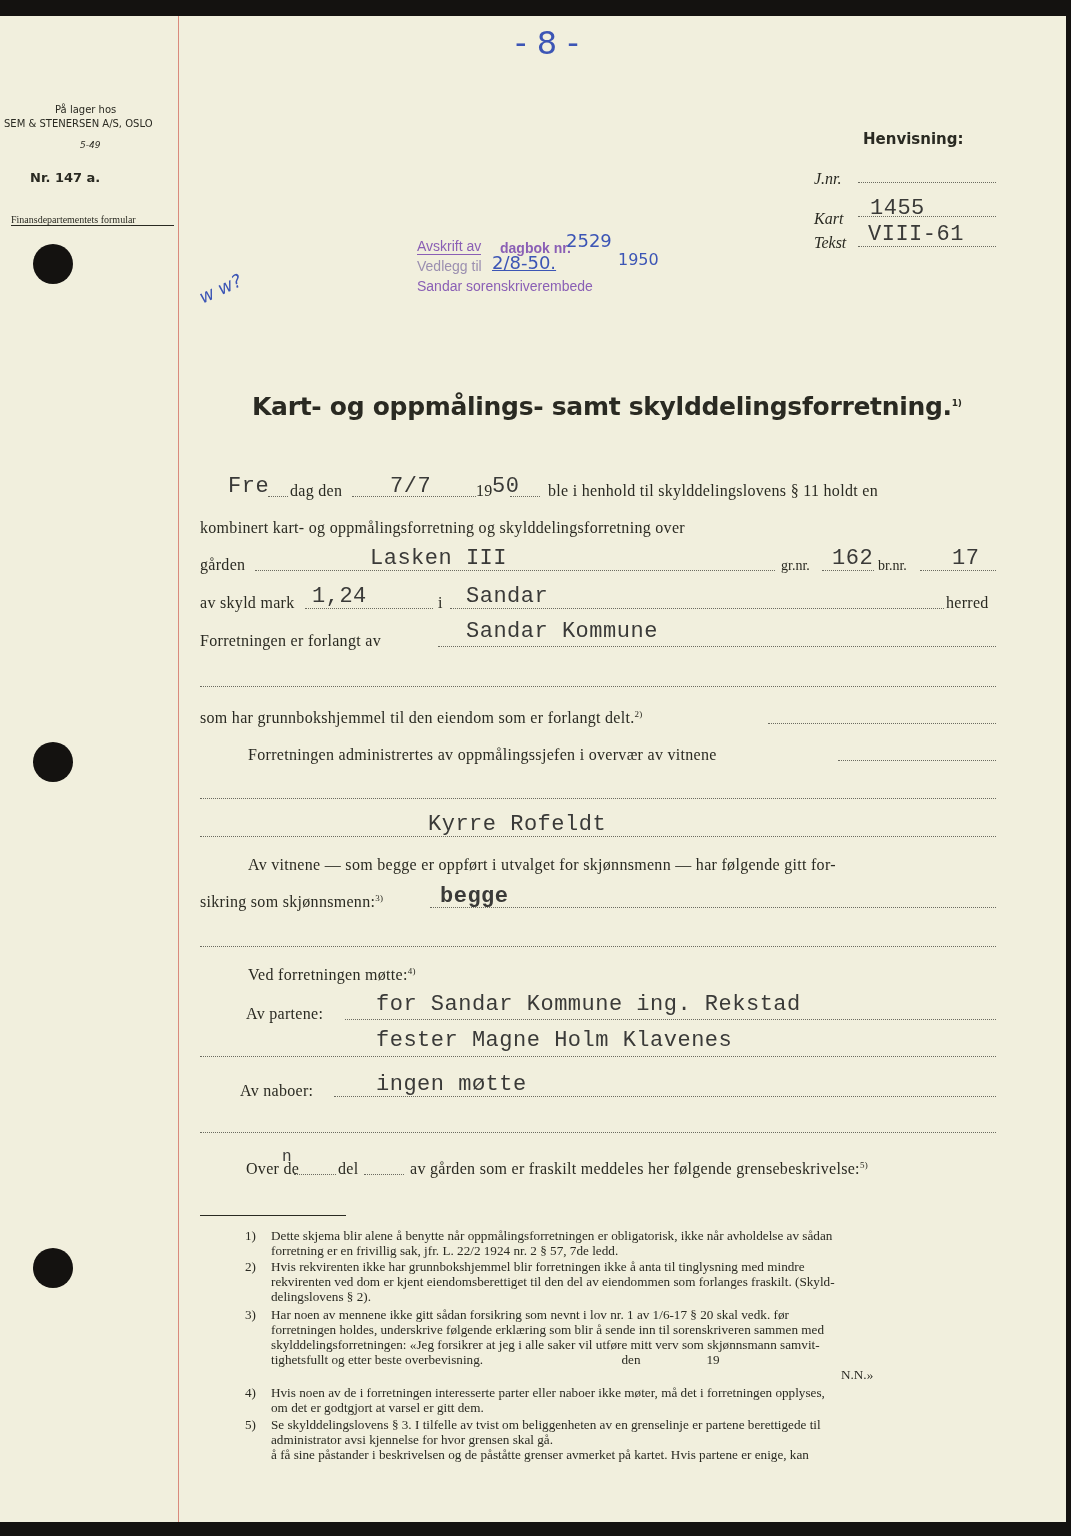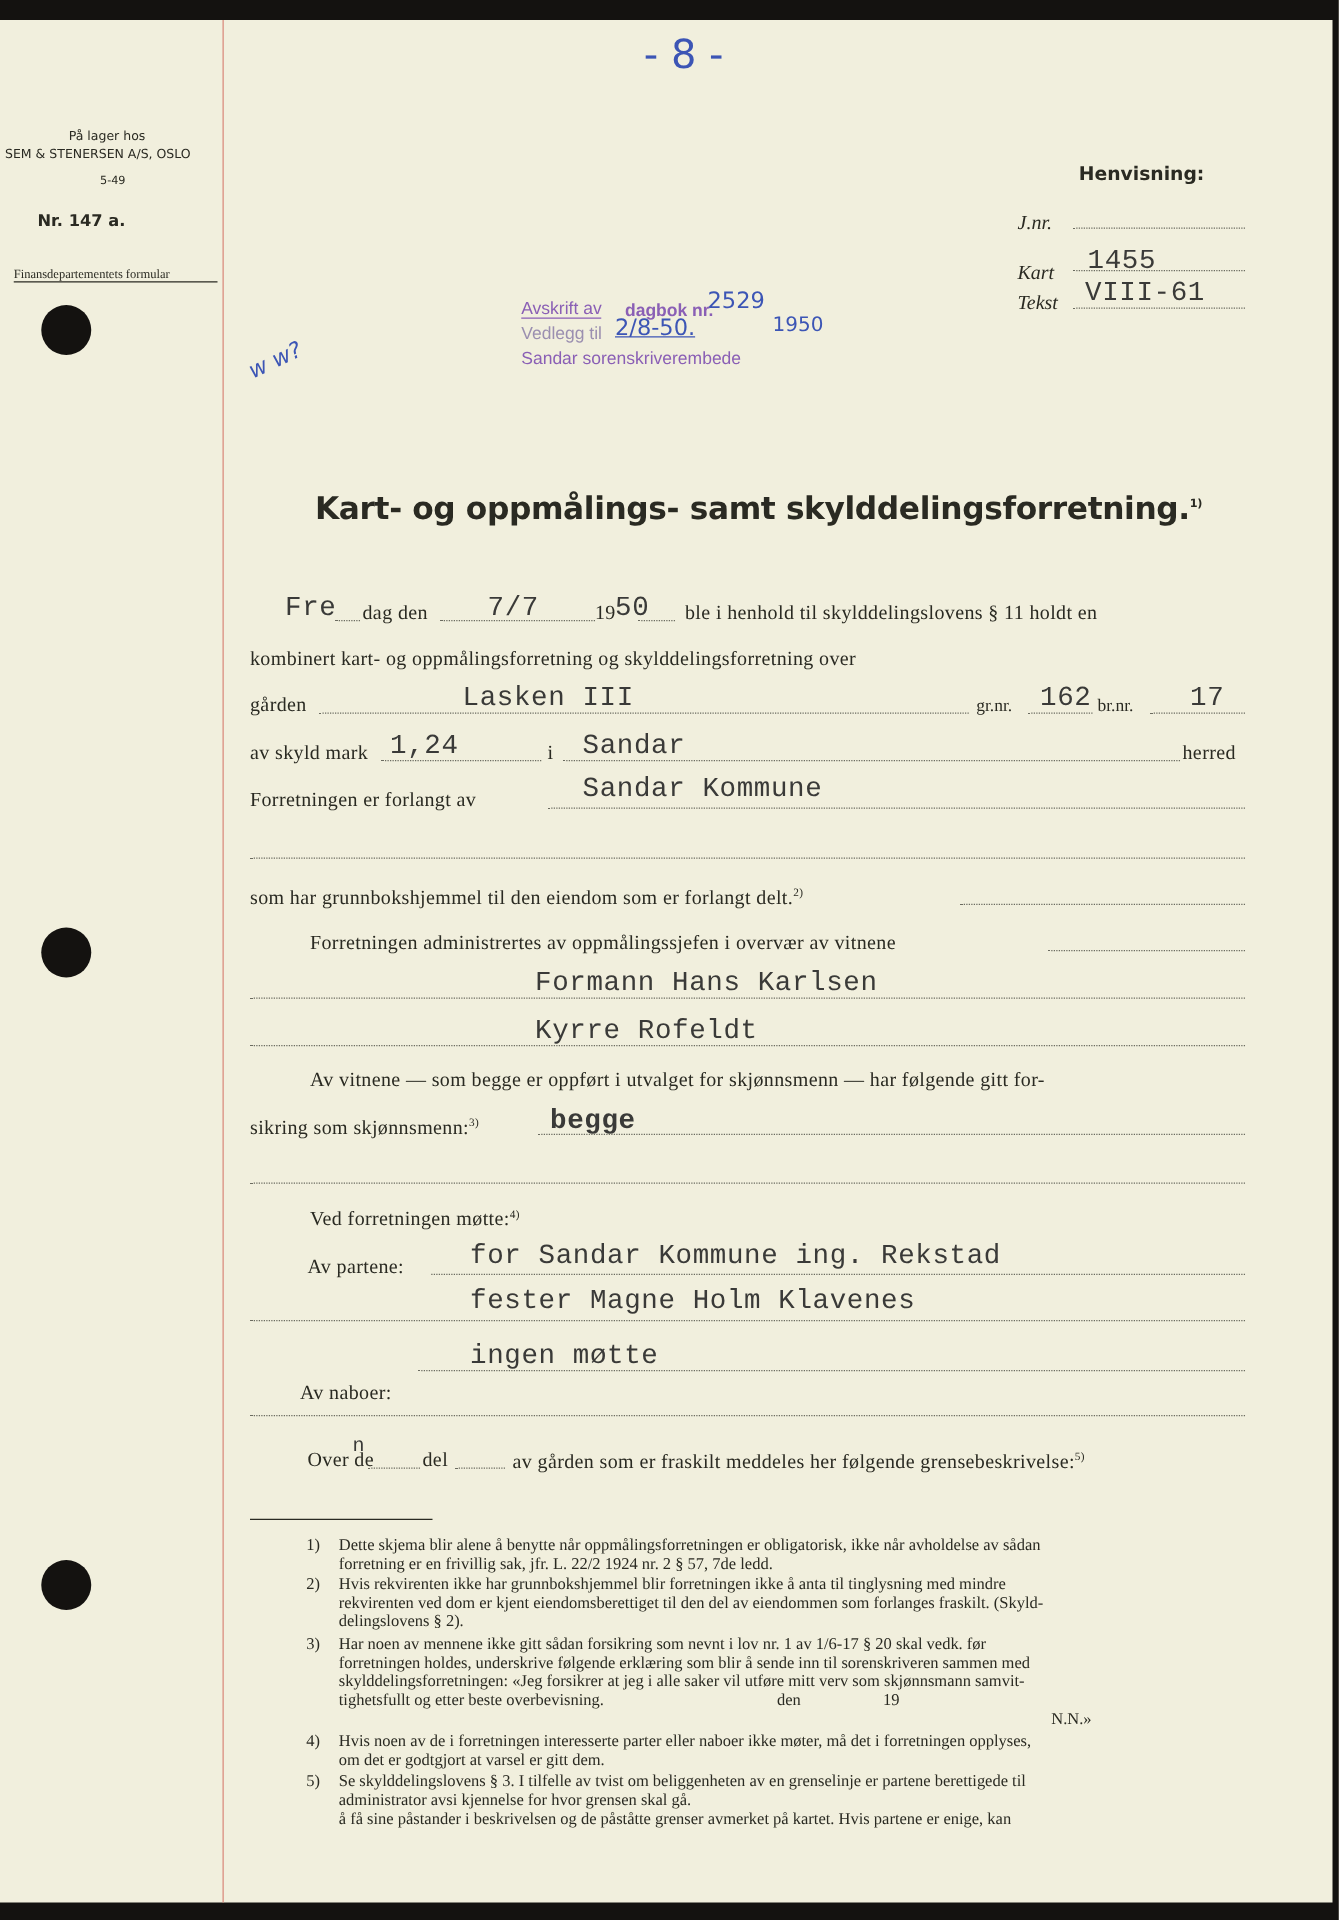--- a/index.html
+++ b/index.html
@@ -27,21 +27,21 @@
 <div class="page">
   <div class="margin-line"></div>
 
   <div class="hole" style="left:33px;top:228px;"></div>
   <div class="hole" style="left:33px;top:726px;"></div>
   <div class="hole" style="left:33px;top:1232px;"></div>
 
   <div class="abs sans" style="left:30px;top:114px;font-size:13px;font-weight:bold;margin-top:40px;">Nr. 147 a.</div>
   <div class="abs sans" style="left:55px;top:88px;font-size:10px;">På lager hos</div>
   <div class="abs sans" style="left:4px;top:102px;font-size:10px;">SEM &amp; STENERSEN A/S, OSLO</div>
-  <div class="abs sans" style="left:80px;top:124px;font-size:9px;">5-49</div>
+  <div class="abs sans" style="left:80px;top:124px;font-size:9px;font-style:italic;">5-49</div>
   <div class="abs serif" style="left:11px;top:198px;font-size:10px;border-bottom:1px solid #2a2a22;width:163px;">Finansdepartementets formular</div>
 
   <div class="abs blue" style="left:515px;top:8px;font-size:32px;">- 8 -</div>
 
   <div class="abs blue" style="left:198px;top:262px;font-size:18px;font-style:italic;transform:rotate(-25deg);">w w?</div>
 
   <div class="abs sans" style="left:863px;top:114px;font-size:15px;font-weight:bold;">Henvisning:</div>
   <div class="abs serif" style="left:814px;top:154px;font-size:16px;font-style:italic;">J.nr.</div>
   <div class="dots" style="left:858px;top:166px;width:138px;"></div>
   <div class="abs serif" style="left:814px;top:194px;font-size:16px;font-style:italic;">Kart</div>
@@ -94,39 +94,38 @@
   <div class="dots" style="left:438px;top:630px;width:558px;"></div>
   <div class="abs mono typed" style="left:466px;top:603px;">Sandar Kommune</div>
   <div class="dots" style="left:200px;top:670px;width:796px;"></div>
 
   <div class="abs serif body-text" style="left:200px;top:693px;"><span>som har grunnbokshjemmel til den eiendom som er forlangt delt.</span><sup>2)</sup></div>
   <div class="dots" style="left:768px;top:707px;width:228px;"></div>
 
   <div class="abs serif body-text" style="left:248px;top:730px;">Forretningen administrertes av oppmålingssjefen i overvær av vitnene</div>
   <div class="dots" style="left:838px;top:744px;width:158px;"></div>
 
-  <div class="abs mono typed" style="left:428px;top:758px;">Formann Hans Karlsen</div>
   <div class="dots" style="left:200px;top:782px;width:796px;"></div>
   <div class="abs mono typed" style="left:428px;top:796px;">Kyrre Rofeldt</div>
   <div class="dots" style="left:200px;top:820px;width:796px;"></div>
 
   <div class="abs serif body-text" style="left:248px;top:840px;">Av vitnene — som begge er oppført i utvalget for skjønnsmenn — har følgende gitt for-</div>
   <div class="abs serif body-text" style="left:200px;top:877px;"><span>sikring som skjønnsmenn:</span><sup>3)</sup></div>
   <div class="abs mono typed" style="left:440px;top:868px;font-weight:bold;">begge</div>
   <div class="dots" style="left:430px;top:891px;width:566px;"></div>
   <div class="dots" style="left:200px;top:930px;width:796px;"></div>
 
   <div class="abs serif body-text" style="left:248px;top:950px;"><span>Ved forretningen møtte:</span><sup>4)</sup></div>
   <div class="abs serif body-text" style="left:246px;top:989px;">Av partene:</div>
   <div class="abs mono typed" style="left:376px;top:976px;">for Sandar Kommune ing. Rekstad</div>
   <div class="dots" style="left:345px;top:1003px;width:651px;"></div>
   <div class="abs mono typed" style="left:376px;top:1012px;">fester Magne Holm Klavenes</div>
   <div class="dots" style="left:200px;top:1040px;width:796px;"></div>
 
-  <div class="abs serif body-text" style="left:240px;top:1066px;margin-top:24px;">Av naboer:</div>
+  <div class="abs serif body-text" style="left:240px;top:1066px;">Av naboer:</div>
   <div class="abs mono typed" style="left:376px;top:1056px;">ingen møtte</div>
   <div class="dots" style="left:334px;top:1080px;width:662px;"></div>
   <div class="dots" style="left:200px;top:1116px;width:796px;"></div>
 
   <div class="abs serif body-text" style="left:246px;top:1144px;">Over de</div>
   <div class="abs mono" style="left:282px;top:1132px;font-size:16px;">n</div>
   <div class="dots" style="left:294px;top:1158px;width:42px;"></div>
   <div class="abs serif body-text" style="left:338px;top:1144px;">del</div>
   <div class="dots" style="left:364px;top:1158px;width:40px;"></div>
   <div class="abs serif body-text" style="left:410px;top:1144px;"><span>av gården som er fraskilt meddeles her følgende grensebeskrivelse:</span><sup>5)</sup></div>

